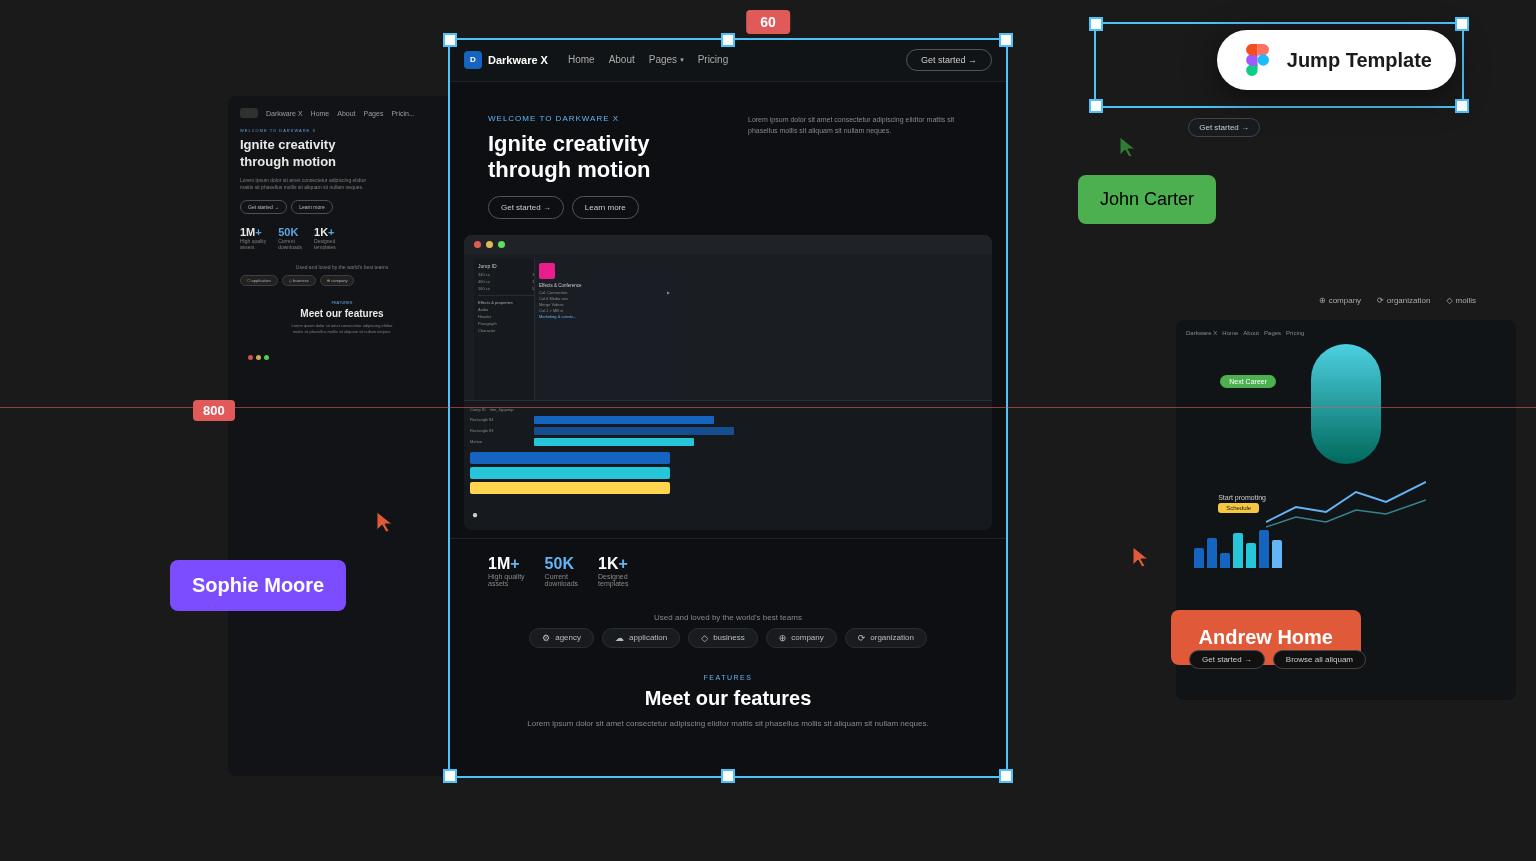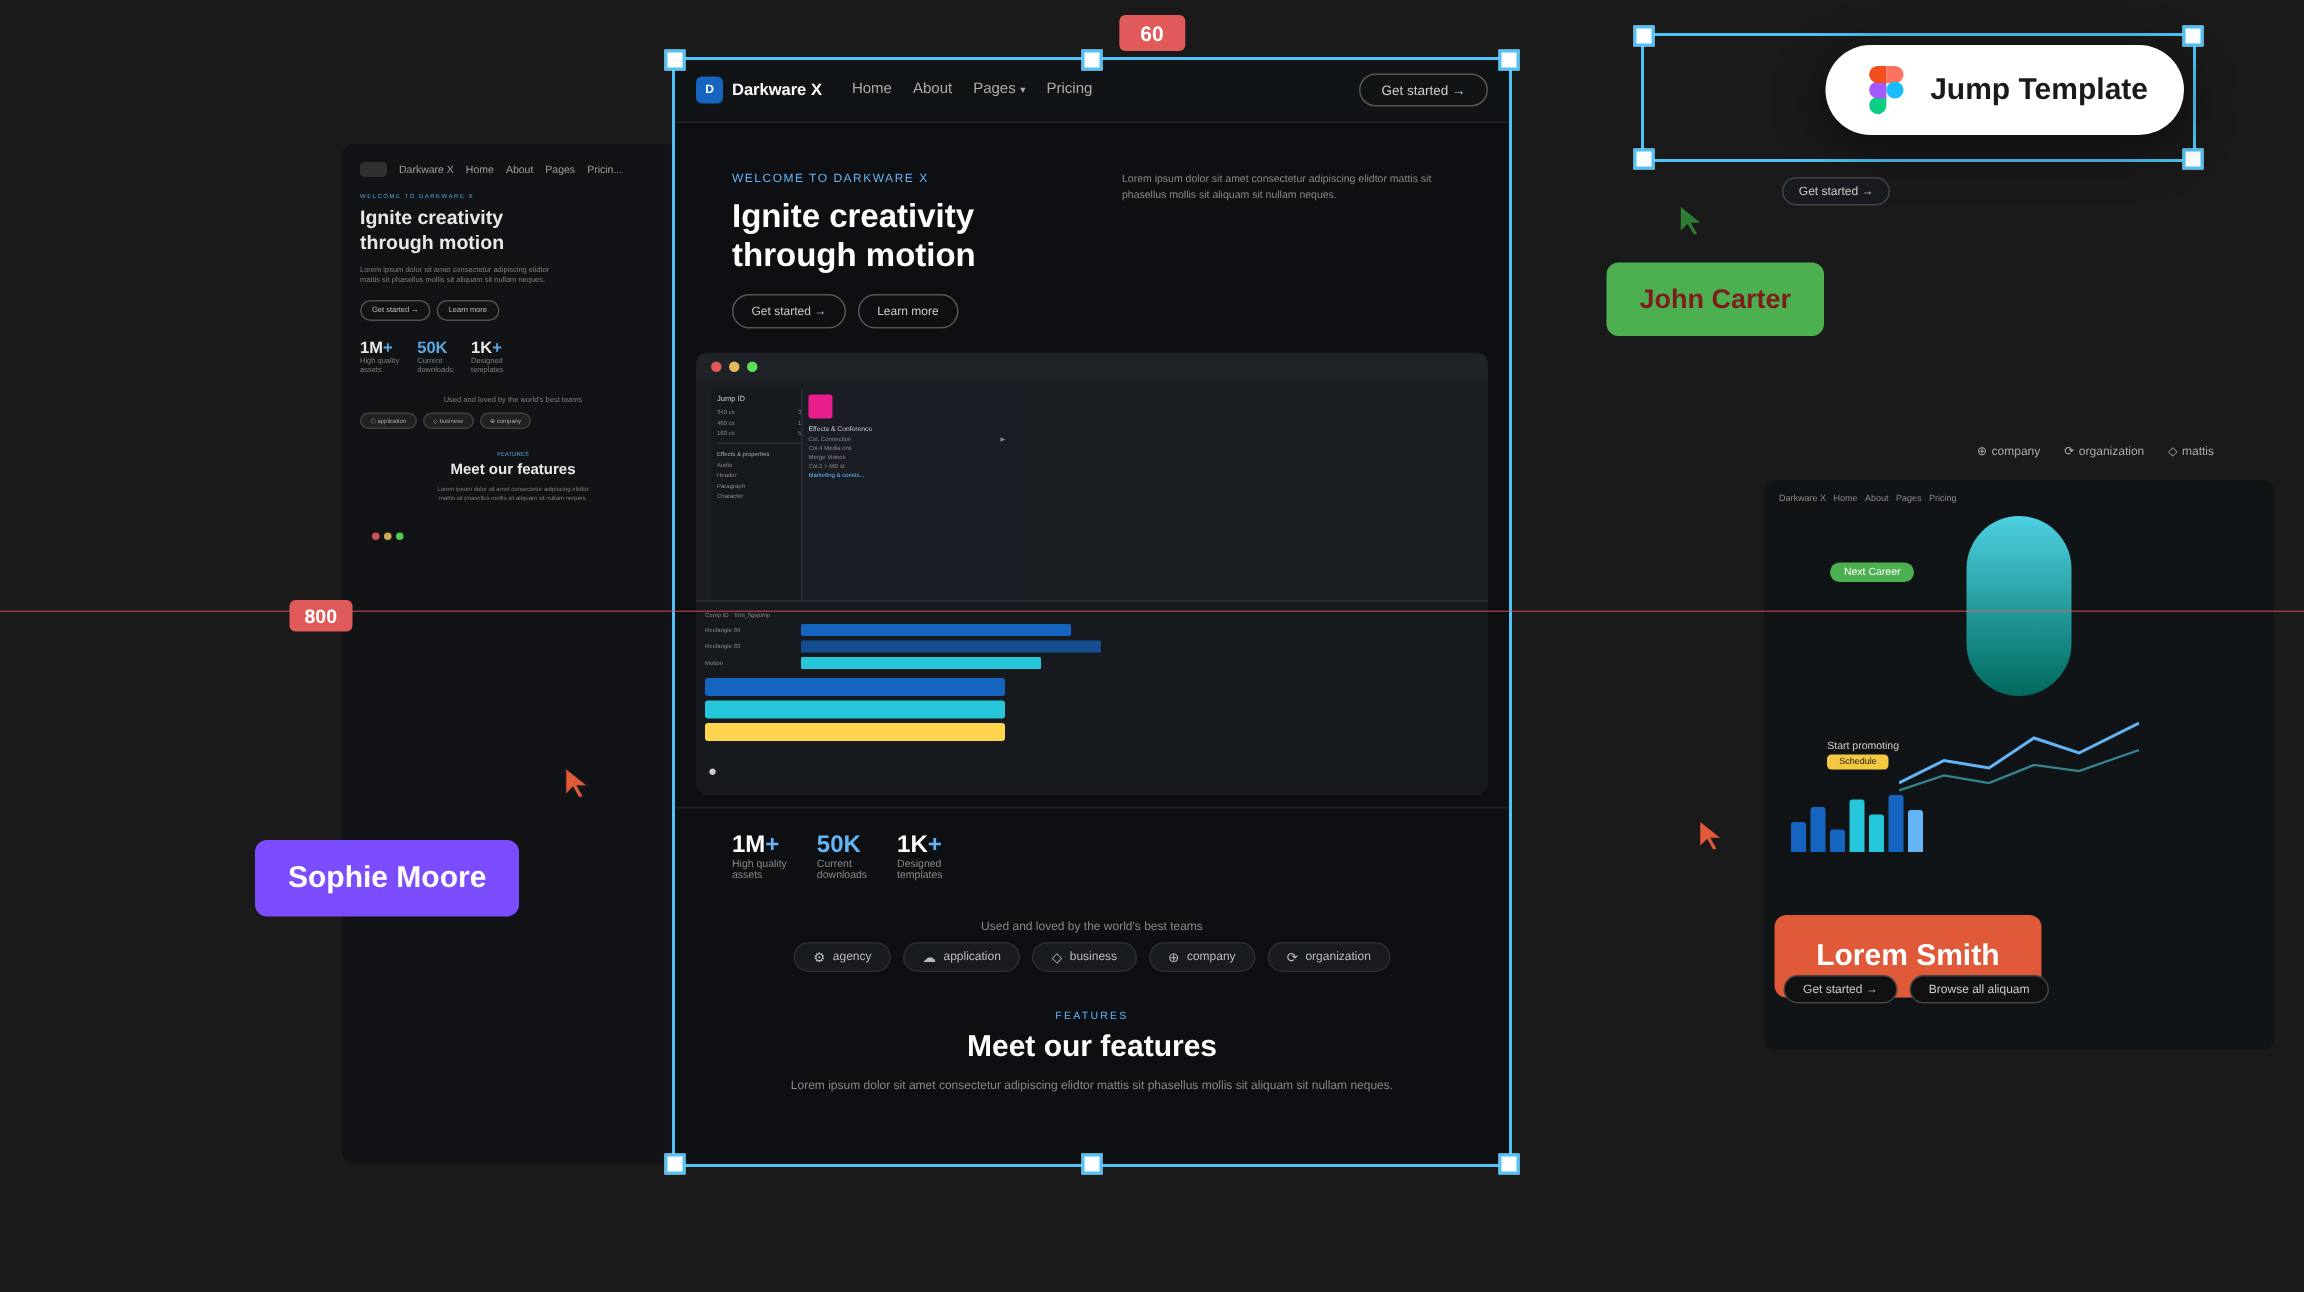--- a/index.html
+++ b/index.html
@@ -289,22 +289,22 @@
       border: 2px solid #4fc3f7;
       z-index: 195;
       pointer-events: none;
     }
 
     
     .john-carter-badge {
       position: absolute;
       top: 175px; right: 320px;
       background: #4caf50;
-      color: #7f1d1d;
-      font-size: 18px; font-weight: 700;
+      color: #000000;
+      font-size: 18px; font-weight: 400;
       padding: 14px 22px;
       border-radius: 8px;
       z-index: 150;
     }
 
     
     .get-started-sm {
       position: absolute;
       top: 118px; right: 276px;
       background: #181c21; border: 1px solid #444; color: #ccc;
@@ -727,21 +727,21 @@
   <div class="org-label">
     <span>⊕</span>
     <span>company</span>
   </div>
   <div class="org-label">
     <span>⟳</span>
     <span>organization</span>
   </div>
   <div class="org-label">
     <span>◇</span>
-    <span>mattis</span>
+    <span>mollis</span>
   </div>
 </div>
 
 <div class="right-ui-card">
   <div class="right-ui-nav">
     <span>Darkware X</span>
     <span>Home</span>
     <span>About</span>
     <span>Pages</span>
     <span>Pricing</span>
@@ -778,18 +778,18 @@
 </div>
 
 <div class="sophie-moore-badge">Sophie Moore</div>
 
 <div class="cursor-red-right">
   <svg width="20" height="24" viewBox="0 0 20 24" fill="none">
     <path d="M2 2L2 20L7 15L11 22L14 21L10 14L17 14Z" fill="#e05a3a" stroke="#1a1a1a" stroke-width="1"></path>
   </svg>
 </div>
 
-<div class="andrew-smith-badge">Lorem Smith</div>
+<div class="andrew-smith-badge">Andrew Home</div>
 
 <div class="bottom-btns-row">
   <button class="bbr-btn">Get started →</button>
   <button class="bbr-btn">Browse all aliquam</button>
 </div>
 
 </body></html>

